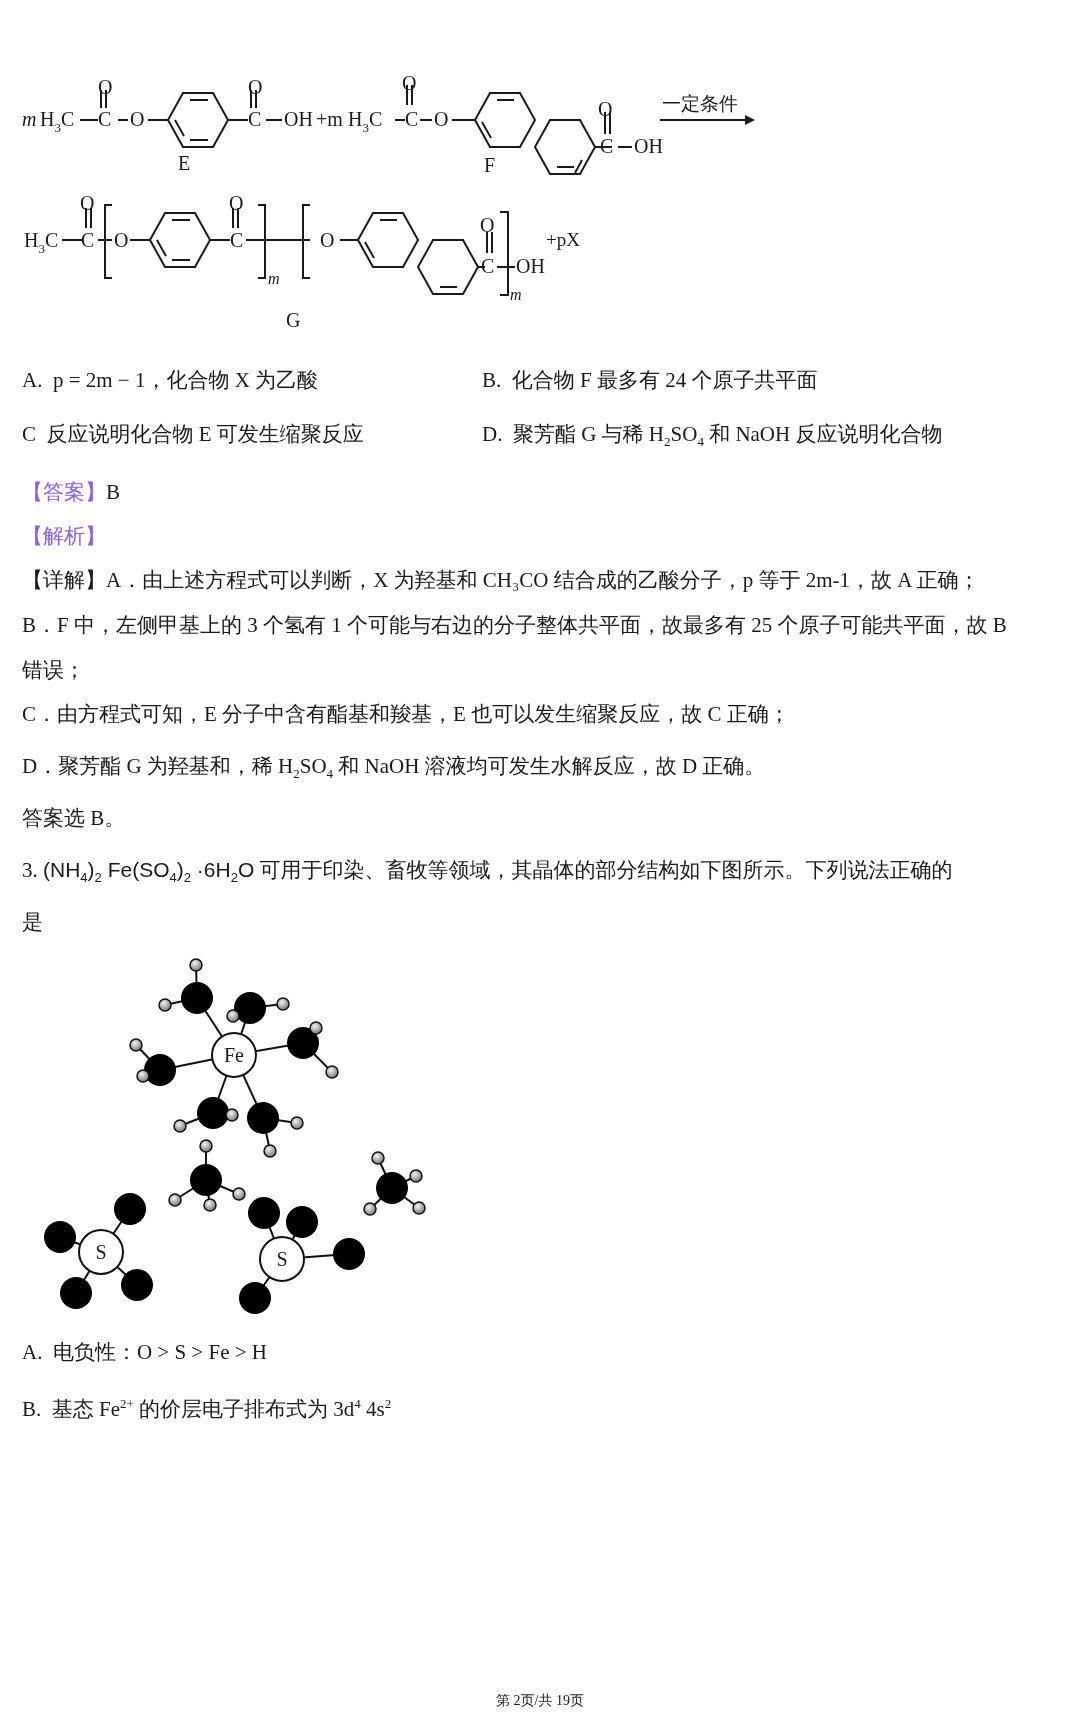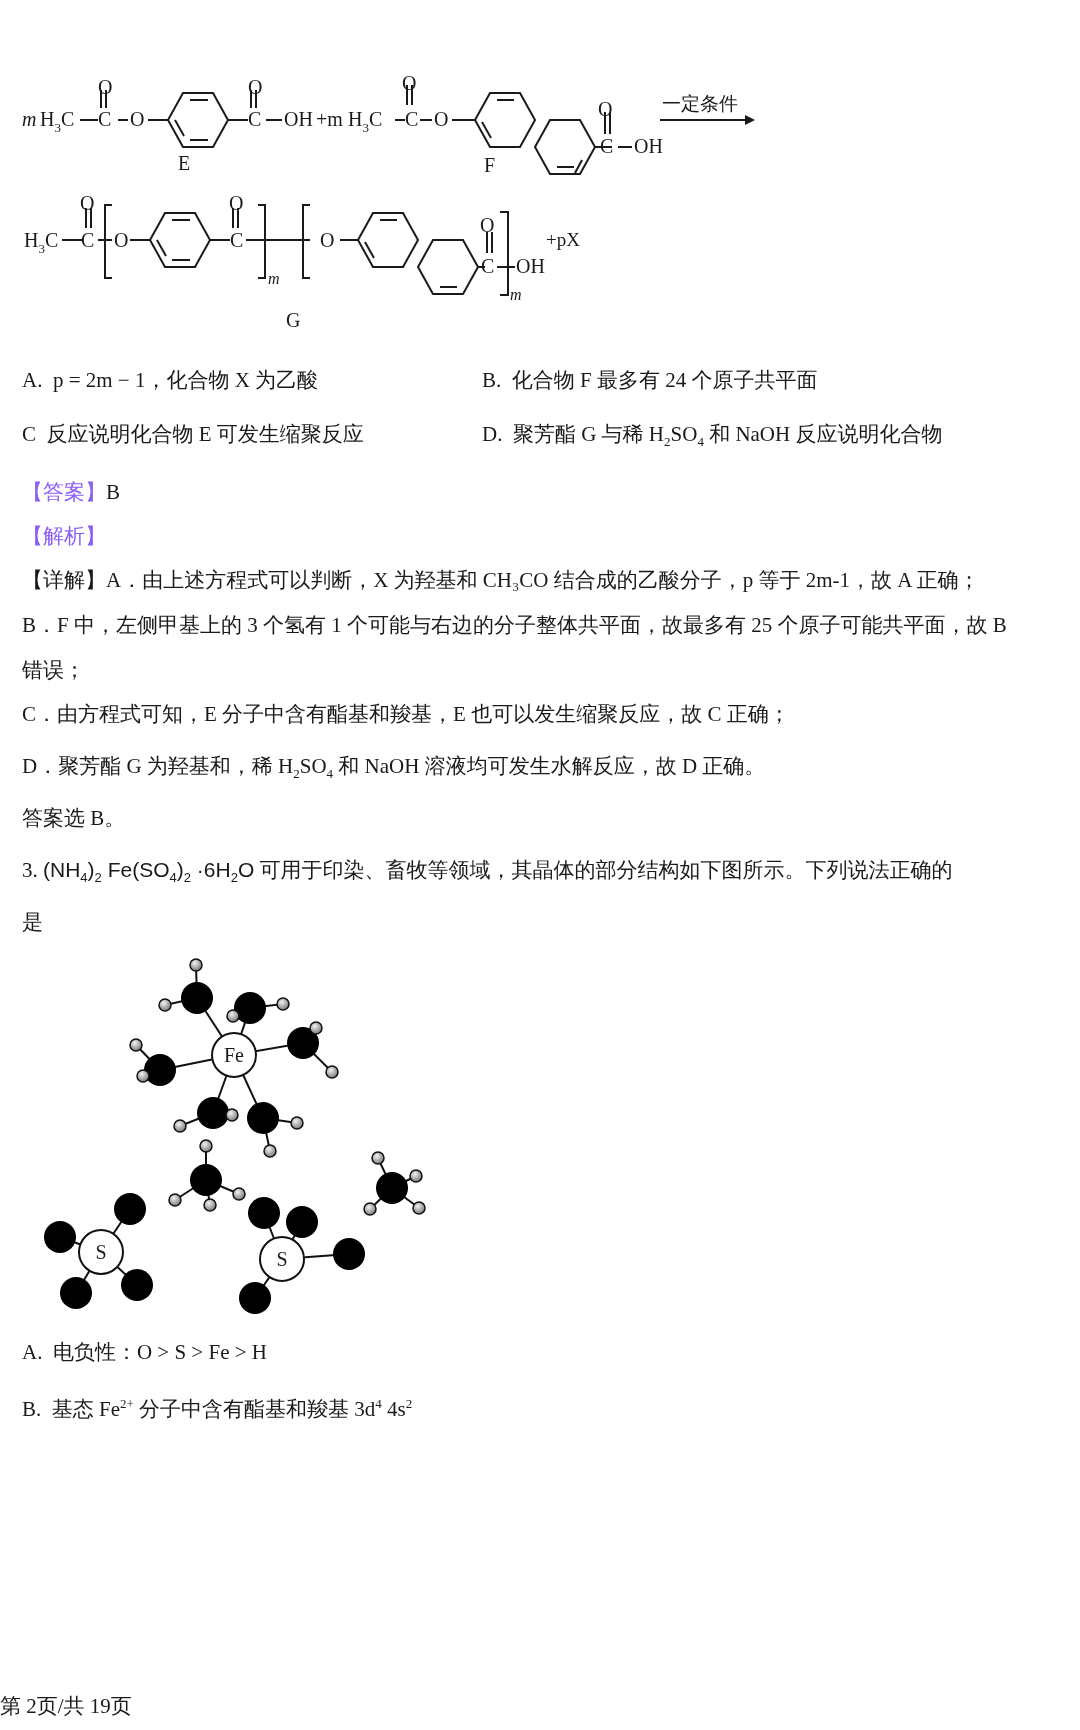--- a/index.html
+++ b/index.html
@@ -4,21 +4,21 @@
 <style>
   html, body { margin: 0; padding: 0; background: #ffffff; }
   body { width: 1080px; height: 1730px; position: relative; overflow: hidden;
          font-family: "Liberation Serif", "DejaVu Serif", serif; color: #1a1a1a; }
   .abs { position: absolute; }
   .line { position: absolute; left: 22px; font-size: 21px; white-space: nowrap; line-height: 28px; text-align: center; }
   .blue { color: #8b5cf6; }
   .chem { font-family: Liberation Sans, sans-serif; }
   sub, sup { font-size: 13px; }
   svg text { font-family: "Liberation Serif", serif; }
-  .footer { position: absolute; top: 1692px; left: 0; width: 1080px; font-size: 21px; }
+  .footer { position: absolute; top: 1692px; left: 0; width: 1080px; text-align: center; font-size: 14px; }
 </style>
 </head>
 <body>
 
 <svg class="abs" style="left:0;top:60px" width="1080" height="290">
   <g stroke="#1a1a1a" stroke-width="2" fill="none">
 
     <line x1="80" y1="60" x2="98" y2="60"></line>
     <line x1="101" y1="30" x2="101" y2="48"></line>
       <line x1="106" y1="30" x2="106" y2="48"></line>
@@ -258,16 +258,16 @@
     <text x="234" y="112">Fe</text>
     <text x="101" y="309">S</text>
     <text x="282" y="316">S</text>
   </g>
 </svg>
 
 <div class="line" style="top:1338px">
   <span>A.</span>&nbsp; <span>电负性：O &gt; S &gt; Fe &gt; H</span>
 </div>
 <div class="line" style="top:1390px">
-  <span>B.</span>&nbsp; <span>基态 Fe</span><sup>2+</sup><span> 分子中含有酯基和羧基 3d</span><sup>4</sup><span> 4s</span><sup>2</sup>
+  <span>B.</span>&nbsp; <span>基态 Fe</span><sup>2+</sup><span> 的价层电子排布式为 3d</span><sup>4</sup><span> 4s</span><sup>2</sup>
 </div>
 
 <div class="footer">第 2页/共 19页</div>
 
 </body></html>

